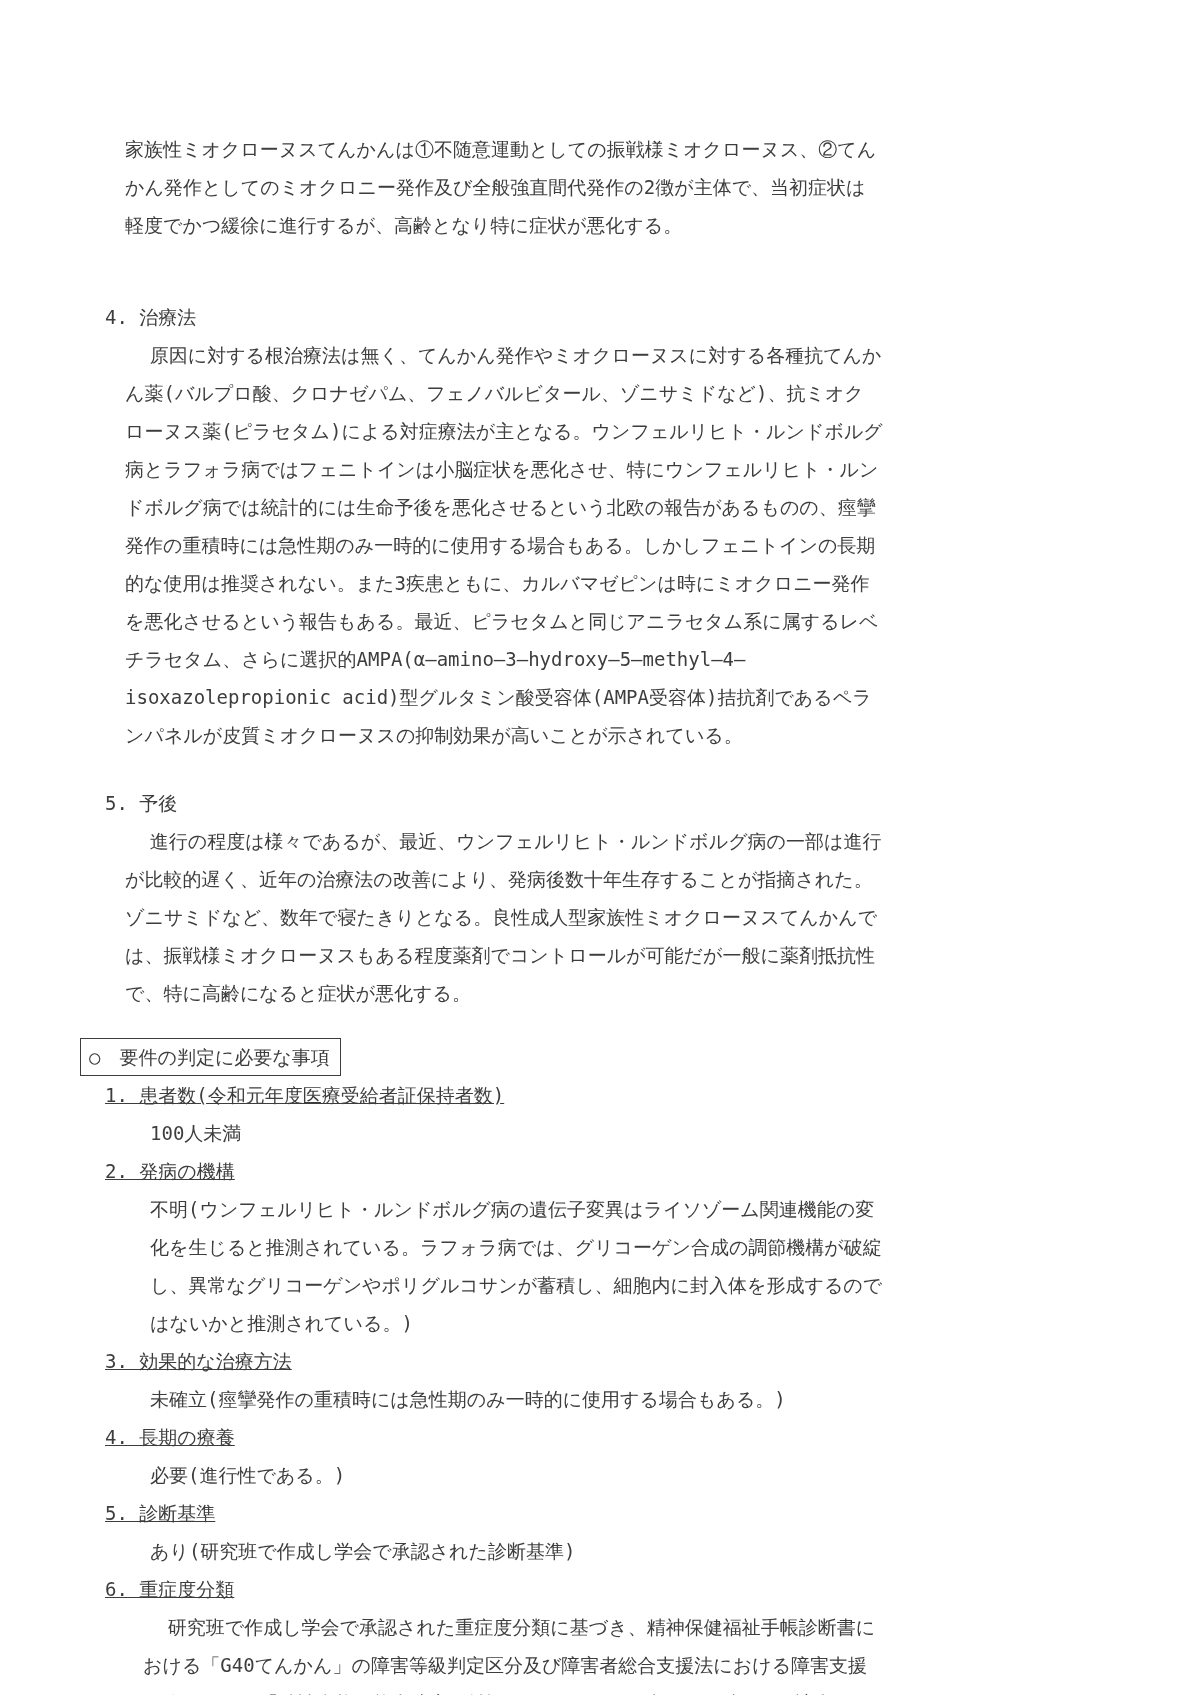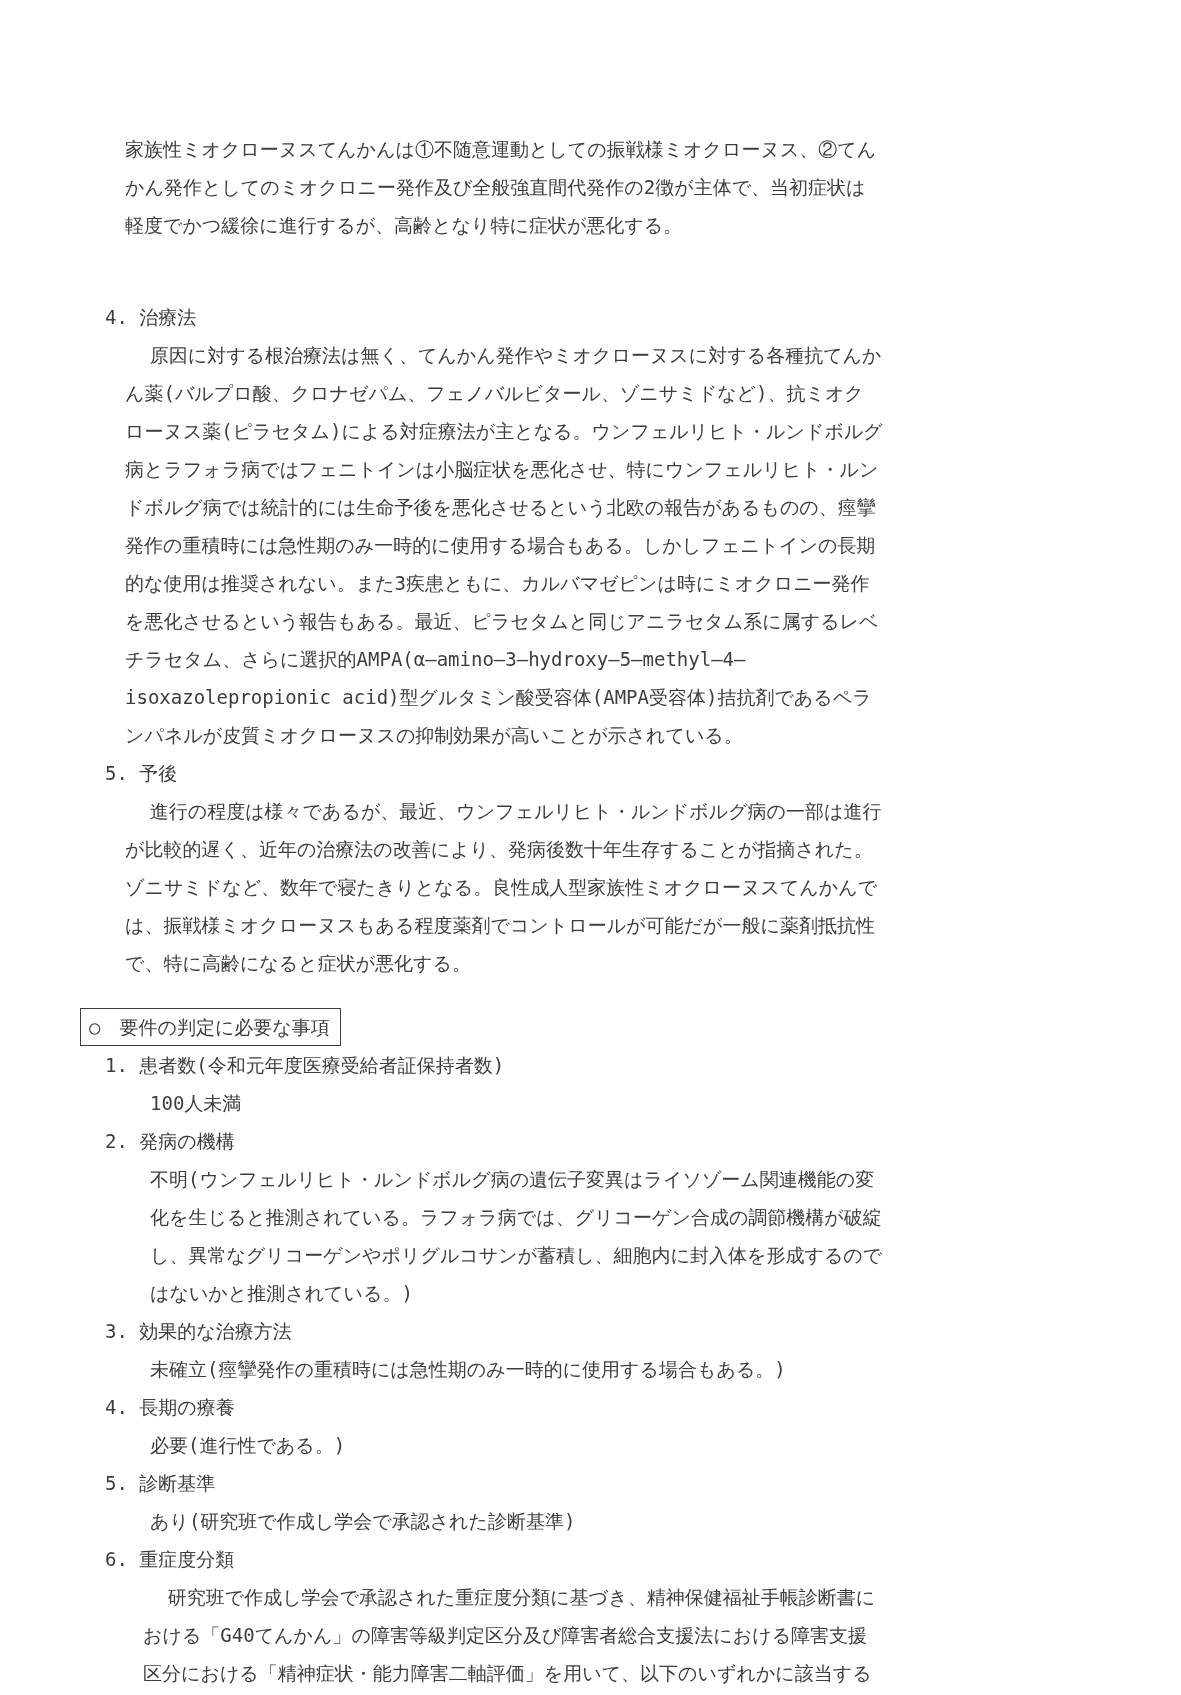--- a/index.html
+++ b/index.html
@@ -21,35 +21,36 @@
     }
     p, h3, div { margin: 0; padding: 0; font-weight: normal; }
     .intro {
       margin-left: 20px;
     }
     .section-heading {
       font-size: 19px;
       line-height: 38px;
     }
     .sec-gap-lg { margin-top: 54px; }
-    .sec-gap-md { }
+    .sec-gap-md { margin-top: 30px; }
     .para {
       margin-left: 20px;
       text-indent: 1.3em;
     }
     .requirements { margin-top: 26px; }
     .boxed-heading-wrap { margin-left: -25px; margin-bottom: 0; }
     .boxed-heading {
       display: inline-block;
       border: 1.5px solid #3d3d3d;
       line-height: 34px;
       padding: 1px 10px 1px 8px;
     }
     .item-label {
       margin-left: 0;
+      text-decoration: underline;
     }
     .item-body {
       margin-left: 45px;
     }
     .item-body-para {
       margin-left: 38px;
       text-indent: 1.3em;
     }
   </style>
 </head>

